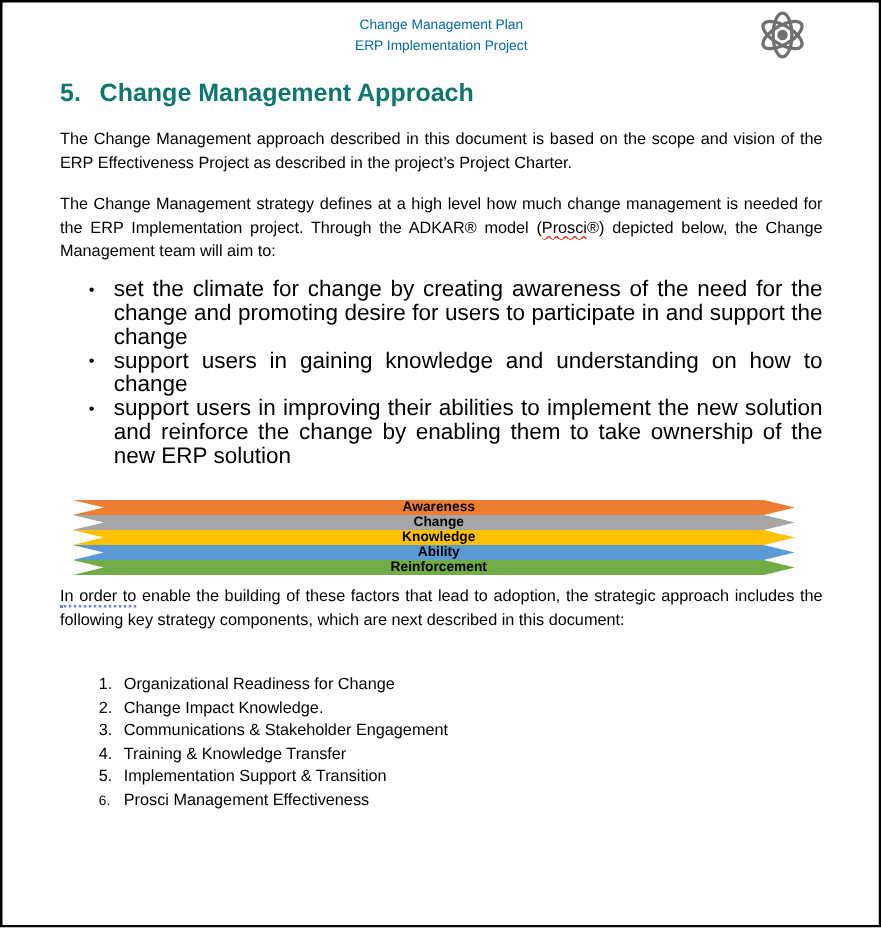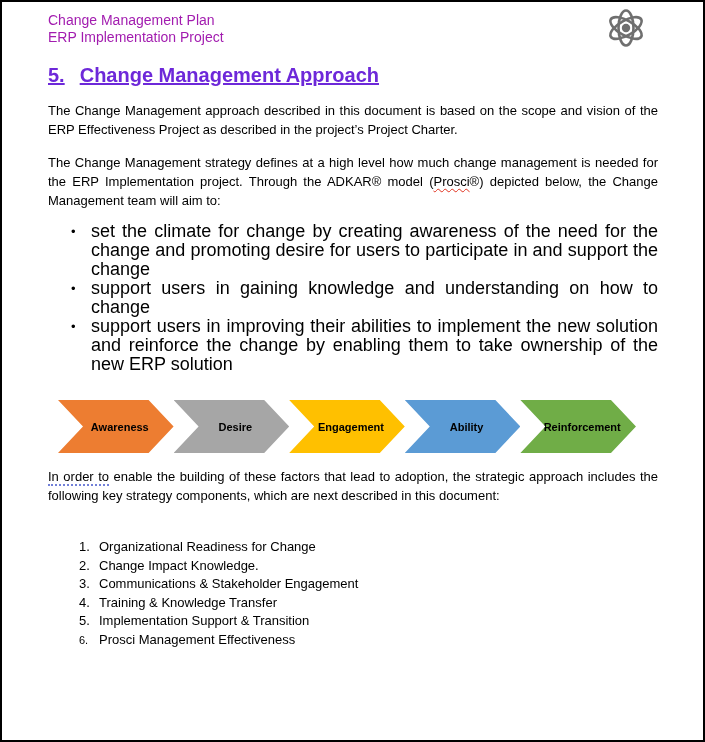--- a/index.html
+++ b/index.html
@@ -7,21 +7,21 @@
     box-sizing: border-box;
     width: 705px; height: 742px;
     border: 2px solid #000;
     background: #fff;
     position: relative;
     padding: 10px 45px 0 46px;
     font-family: "Liberation Sans", "DejaVu Sans", sans-serif;
     color: #000;
     overflow: hidden;
   }
-  .doc-header { color: #a21caf; font-size: 14px; line-height: 17px; }
+  .doc-header { color: #0369a1; font-size: 11px; line-height: 17px; text-align: center; }
   .logo {
     position: absolute; top: 6px; right: 55px;
     width: 44px; height: 40px;
   }
   h1.section-heading {
     font-size: 20px; line-height: 24px; font-weight: bold;
     margin: 17px 0 0 0;
   }
   h1.section-heading .hnum { margin-right: 15px; }
   p.para {
@@ -48,20 +48,21 @@
   }
   ul.bullets li::before {
     content: "\2022";
     position: absolute; left: 23px; top: 0;
     font-size: 13px;
   }
   .adkar {
     display: flex; gap: 0;
     width: 578px; height: 53px;
     margin: 26px 0 0 10px;
+    flex-direction: column;
   }
   .chev {
     flex: 1;
     clip-path: polygon(0 0, calc(100% - 25px) 0, 100% 50%, calc(100% - 25px) 100%, 0 100%, 25px 50%);
     display: flex; align-items: center; justify-content: center;
     font-weight: bold; font-size: 11px; color: #000;
     padding-left: 8px; box-sizing: border-box;
   }
   .numlist { margin: 33px 0 16px 0; }
   .numlist .item {
@@ -82,38 +83,38 @@
     <div>ERP Implementation Project</div>
   </div>
 
   <svg class="logo" viewBox="0 0 44 40" fill="none">
     <ellipse cx="22" cy="20" rx="7.5" ry="17.5" stroke="#6f6f6f" stroke-width="2.6"></ellipse>
     <ellipse cx="22" cy="20" rx="7.5" ry="17.5" stroke="#6f6f6f" stroke-width="2.6" transform="rotate(60 22 20)"></ellipse>
     <ellipse cx="22" cy="20" rx="7.5" ry="17.5" stroke="#6f6f6f" stroke-width="2.6" transform="rotate(-60 22 20)"></ellipse>
     <circle cx="22" cy="20" r="4.2" fill="#6f6f6f"></circle>
   </svg>
 
-  <h1 class="section-heading" style="color: #6d28d9; text-decoration: underline;">
+  <h1 class="section-heading" style="color: #0f766e;">
     <span class="hnum">5.</span><span>Change Management Approach</span>
   </h1>
 
   <p class="para">The Change Management approach described in this document is based on the scope and vision of the ERP Effectiveness Project as described in the project’s Project Charter.</p>
 
   <p class="para"><span>The Change Management strategy defines at a high level how much change management is needed for the ERP Implementation project. Through the ADKAR® model (</span><span class="squiggle-red">Prosci</span><span>®) depicted below, the Change Management team will aim to:</span></p>
 
   <ul class="bullets">
     <li>set the climate for change by creating awareness of the need for the change and promoting desire for users to participate in and support the change</li>
     <li>support users in gaining knowledge and understanding on how to change</li>
     <li>support users in improving their abilities to implement the new solution and reinforce the change by enabling them to take ownership of the new ERP solution</li>
   </ul>
 
   <div class="adkar">
     <div class="chev" style="background-color: rgb(237, 125, 49);">Awareness</div>
-    <div class="chev" style="background-color: rgb(166, 166, 166);">Desire</div>
-    <div class="chev" style="background-color: rgb(255, 192, 0);">Engagement</div>
+    <div class="chev" style="background-color: rgb(166, 166, 166);">Change</div>
+    <div class="chev" style="background-color: rgb(255, 192, 0);">Knowledge</div>
     <div class="chev" style="background-color: rgb(91, 155, 213);">Ability</div>
     <div class="chev" style="background-color: rgb(112, 173, 71);">Reinforcement</div>
   </div>
 
   <p class="para spacer-p3"><span class="dotted-blue">In order to</span><span> enable the building of these factors that lead to adoption, the strategic approach includes the following key strategy components, which are next described in this document:</span></p>
 
   <div class="numlist">
     <div class="item">
       <span class="num">1.</span><span>Organizational Readiness for Change</span>
     </div>

